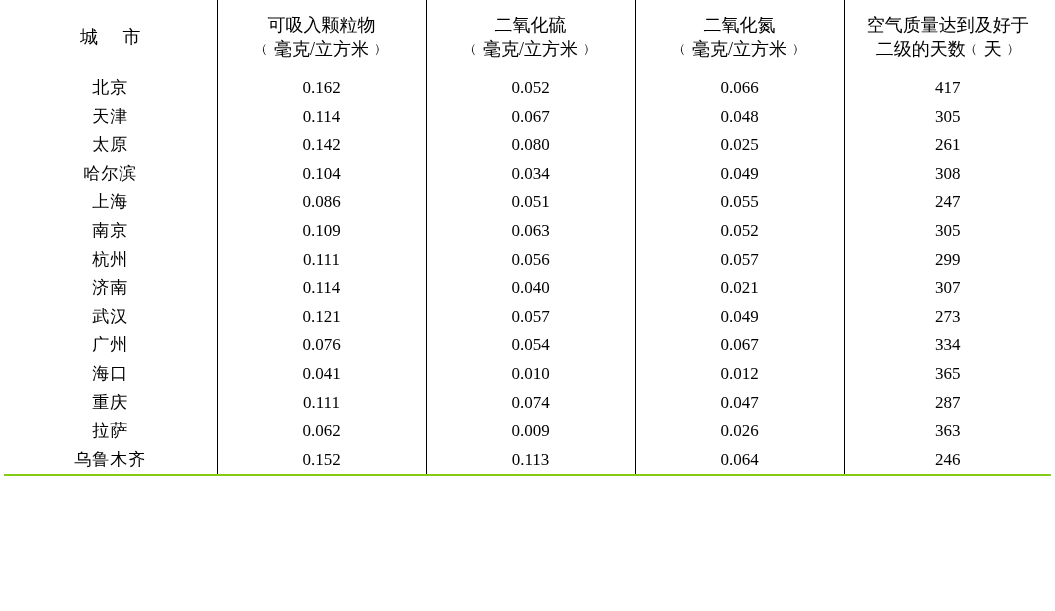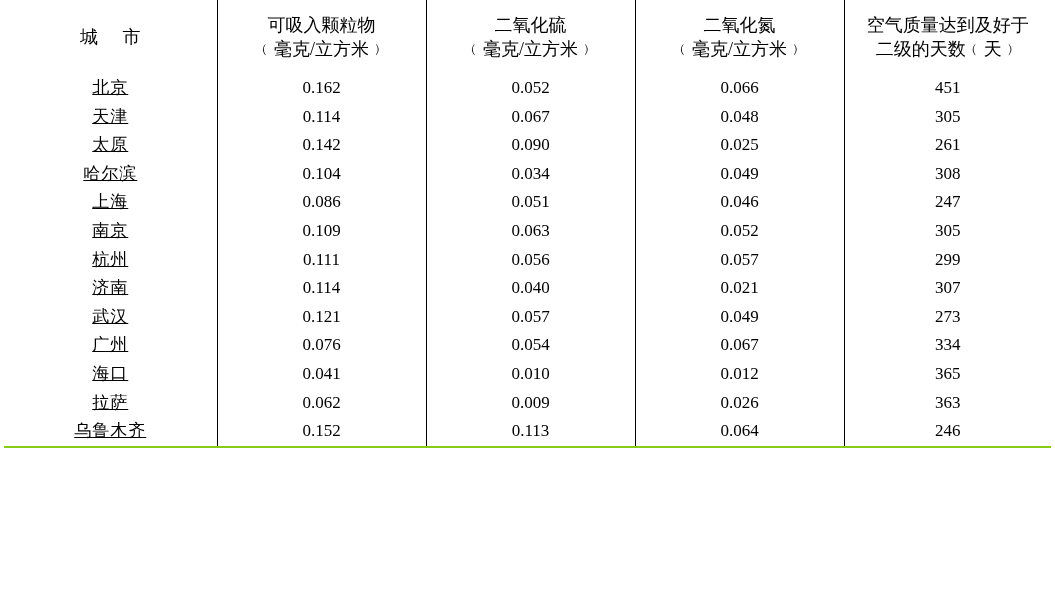--- a/index.html
+++ b/index.html
@@ -62,21 +62,20 @@
 
   .hdr-line1 { display: block; }
   .hdr-line2 { display: block; }
   .city-head {
     letter-spacing: 10px;
     padding-left: 10px;
     font-size: 18px;
   }
   .city-name {
     letter-spacing: 1px;
-    text-decoration: underline;
   }
   .num {
     font-family: "Liberation Serif", "DejaVu Serif", serif;
   }
 </style>
 </head>
 <body>
 
 <div class="sheet">
   <table class="data-table">
@@ -109,48 +108,48 @@
           <span class="hdr-line2">二级的天数﹙天﹚</span>
         </th>
       </tr>
     </thead>
     <tbody id="table-body">
     <tr>
           <td class="vline city-name">北京</td>
           <td class="vline num">0.162</td>
           <td class="vline num">0.052</td>
           <td class="vline num">0.066</td>
-          <td class="num">451</td>
+          <td class="num">417</td>
         </tr>
         <tr>
           <td class="vline city-name">天津</td>
           <td class="vline num">0.114</td>
           <td class="vline num">0.067</td>
           <td class="vline num">0.048</td>
           <td class="num">305</td>
         </tr>
         <tr>
           <td class="vline city-name">太原</td>
           <td class="vline num">0.142</td>
-          <td class="vline num">0.090</td>
+          <td class="vline num">0.080</td>
           <td class="vline num">0.025</td>
           <td class="num">261</td>
         </tr>
         <tr>
           <td class="vline city-name">哈尔滨</td>
           <td class="vline num">0.104</td>
           <td class="vline num">0.034</td>
           <td class="vline num">0.049</td>
           <td class="num">308</td>
         </tr>
         <tr>
           <td class="vline city-name">上海</td>
           <td class="vline num">0.086</td>
           <td class="vline num">0.051</td>
-          <td class="vline num">0.046</td>
+          <td class="vline num">0.055</td>
           <td class="num">247</td>
         </tr>
         <tr>
           <td class="vline city-name">南京</td>
           <td class="vline num">0.109</td>
           <td class="vline num">0.063</td>
           <td class="vline num">0.052</td>
           <td class="num">305</td>
         </tr>
         <tr>
@@ -182,20 +181,27 @@
           <td class="num">334</td>
         </tr>
         <tr>
           <td class="vline city-name">海口</td>
           <td class="vline num">0.041</td>
           <td class="vline num">0.010</td>
           <td class="vline num">0.012</td>
           <td class="num">365</td>
         </tr>
         <tr>
+          <td class="vline city-name">重庆</td>
+          <td class="vline num">0.111</td>
+          <td class="vline num">0.074</td>
+          <td class="vline num">0.047</td>
+          <td class="num">287</td>
+        </tr>
+        <tr>
           <td class="vline city-name">拉萨</td>
           <td class="vline num">0.062</td>
           <td class="vline num">0.009</td>
           <td class="vline num">0.026</td>
           <td class="num">363</td>
         </tr>
         <tr>
           <td class="vline city-name">乌鲁木齐</td>
           <td class="vline num">0.152</td>
           <td class="vline num">0.113</td>

